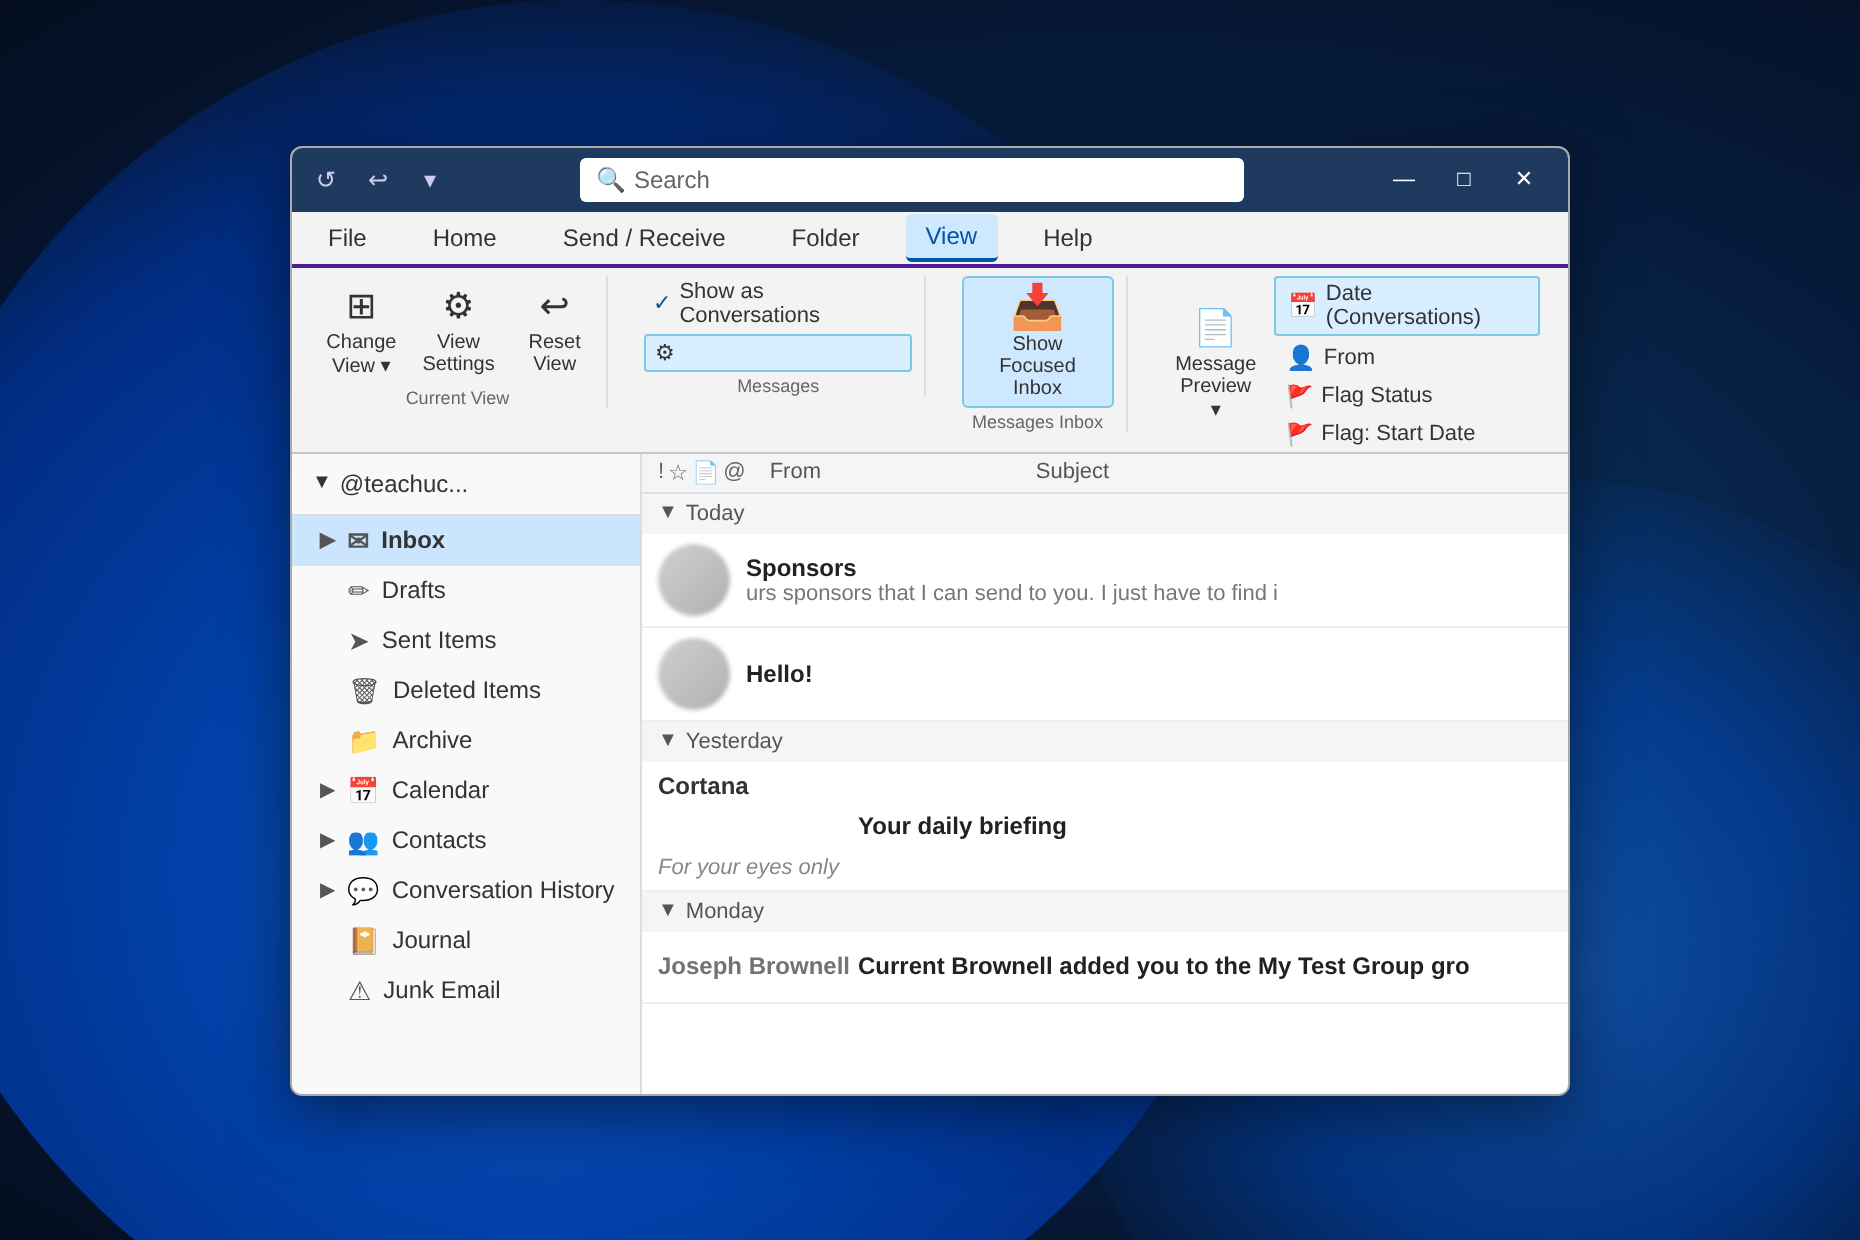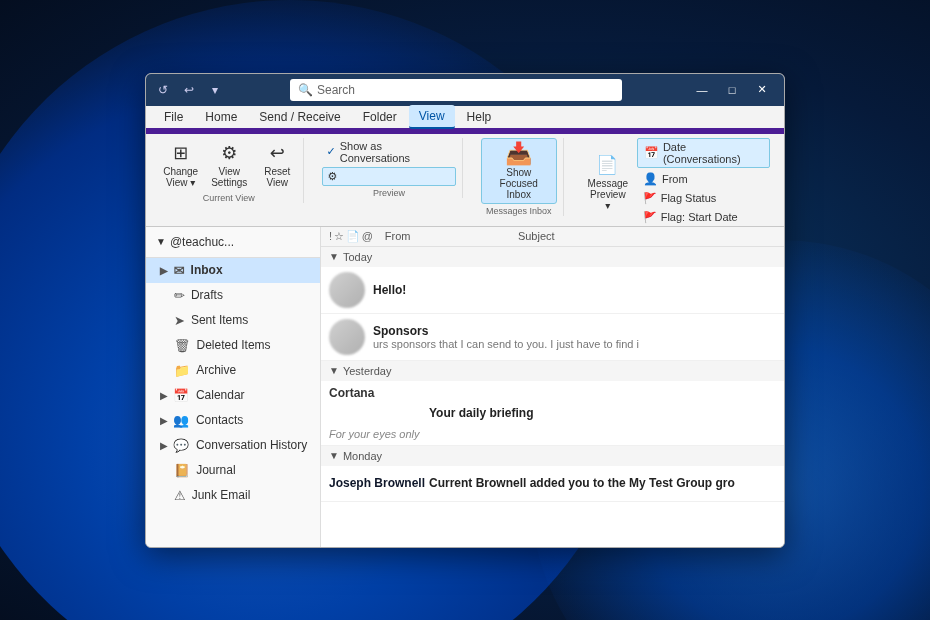--- a/index.html
+++ b/index.html
@@ -108,22 +108,22 @@
       cursor: pointer;
       border-radius: 2px;
     }
     
     .menu-bar {
       background: #f3f3f3;
       height: 28px;
       display: flex;
       align-items: center;
       padding: 0 8px;
-      border-bottom: 6px solid #4c1d95;
-      gap: 2px;
+      border-bottom: 2px solid #4c1d95;
+      gap: 13px;
     }
     .menu-item {
       padding: 4px 10px;
       font-size: 12px;
       cursor: pointer;
       border-radius: 3px;
       color: #333;
     }
     .menu-item.active {
       background: #cde8ff;
@@ -406,21 +406,21 @@
     <div class="ribbon-group">
       <div class="ribbon-small-group">
         <div class="ribbon-small-btn">
           <span class="checkmark">✓</span>
           <span>Show as Conversations</span>
         </div>
         <div class="ribbon-small-btn highlighted">
           <span>⚙</span>
         </div>
       </div>
-      <div class="ribbon-group-label">Preview</div>
+      <div class="ribbon-group-label">Messages</div>
     </div>
 
     <div class="ribbon-group">
       <div class="ribbon-btn active" style="min-width:56px;">
         <div class="ribbon-icon" style="font-size:22px;">📥</div>
         <span>Show Focused<br>Inbox</span>
       </div>
       <div class="ribbon-group-label">Messages Inbox</div>
     </div>
 
@@ -532,29 +532,29 @@
       <div class="email-list">
 
         <div class="date-header">
           <span class="date-arrow">▼</span>
           <span>Today</span>
         </div>
 
         <div class="email-row">
           <div class="email-avatar blurred"></div>
           <div class="email-info">
-            <div class="email-subject-line">Hello!</div>
+            <div class="email-subject-line">Sponsors</div>
+            <div class="email-preview-line">urs sponsors that I can send to you. I just have to find i</div>
           </div>
         </div>
 
         <div class="email-row">
           <div class="email-avatar blurred"></div>
           <div class="email-info">
-            <div class="email-subject-line">Sponsors</div>
-            <div class="email-preview-line">urs sponsors that I can send to you. I just have to find i</div>
+            <div class="email-subject-line">Hello!</div>
           </div>
         </div>
 
         <div class="date-header">
           <span class="date-arrow">▼</span>
           <span>Yesterday</span>
         </div>
         <div class="email-row">
           <div style="display:flex;flex-direction:column;min-width:95px;gap:28px;">
             <span class="email-from">Cortana</span>
@@ -563,21 +563,21 @@
           <div class="email-info">
             <div class="email-subject-line">Your daily briefing</div>
           </div>
         </div>
 
         <div class="date-header">
           <span class="date-arrow">▼</span>
           <span>Monday</span>
         </div>
         <div class="email-row">
-          <span class="email-from" style="min-width:100px;font-size:12px;font-weight:600;color:#0f172a;">Joseph Brownell</span>
+          <span class="email-from" style="min-width:100px;font-size:12px;font-weight:600;color:#737373;">Joseph Brownell</span>
           <div class="email-info">
             <div class="email-subject-line">Current Brownell added you to the My Test Group gro</div>
           </div>
         </div>
       </div>
     </div>
   </div>
 </div>
 
 </body></html>

